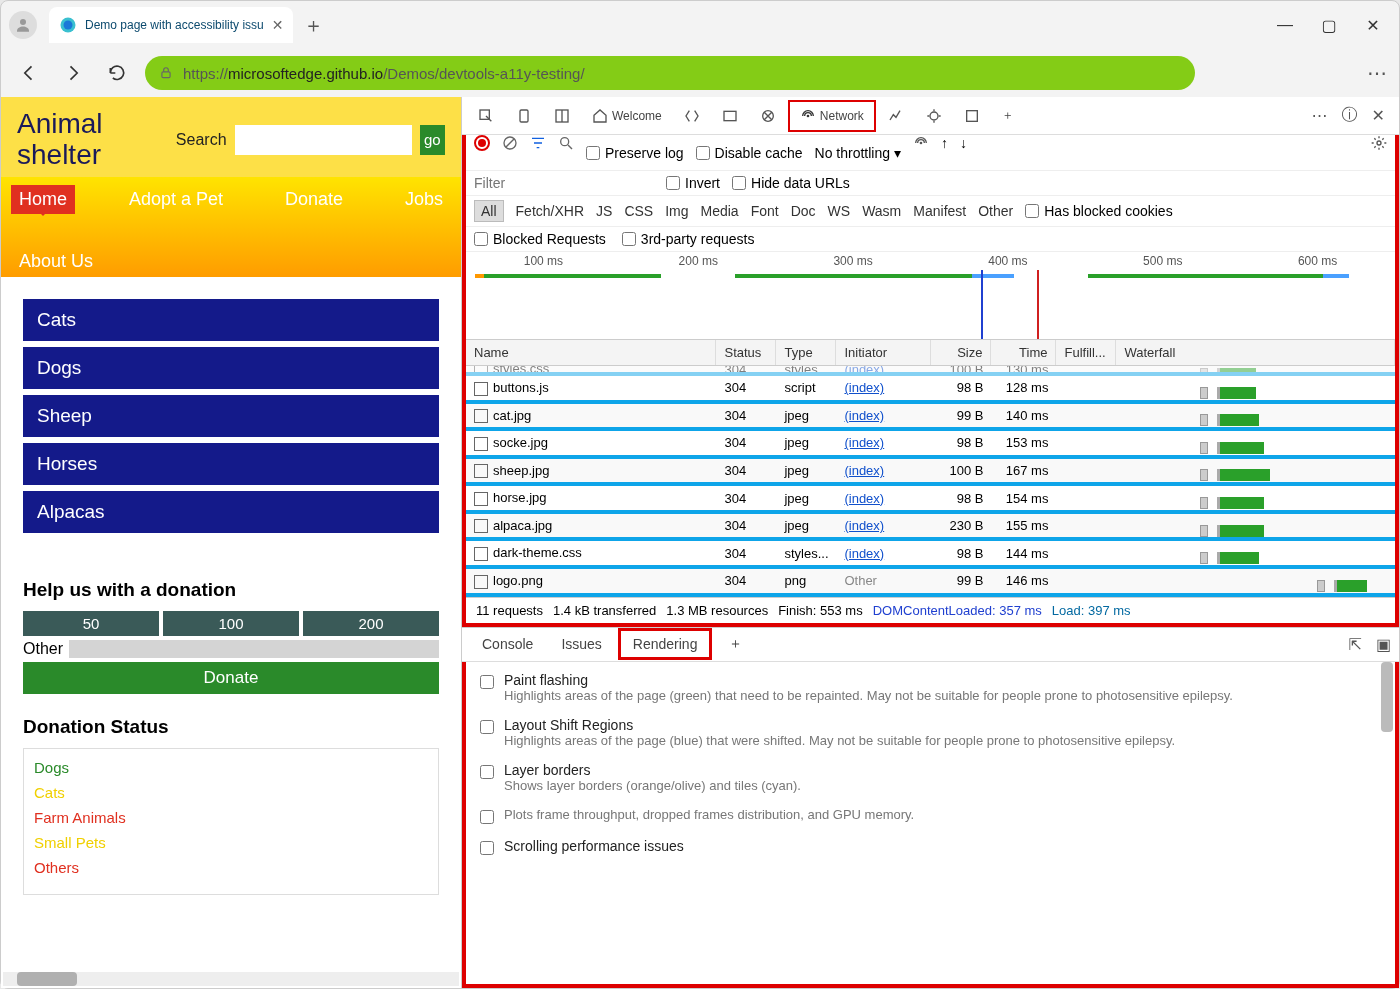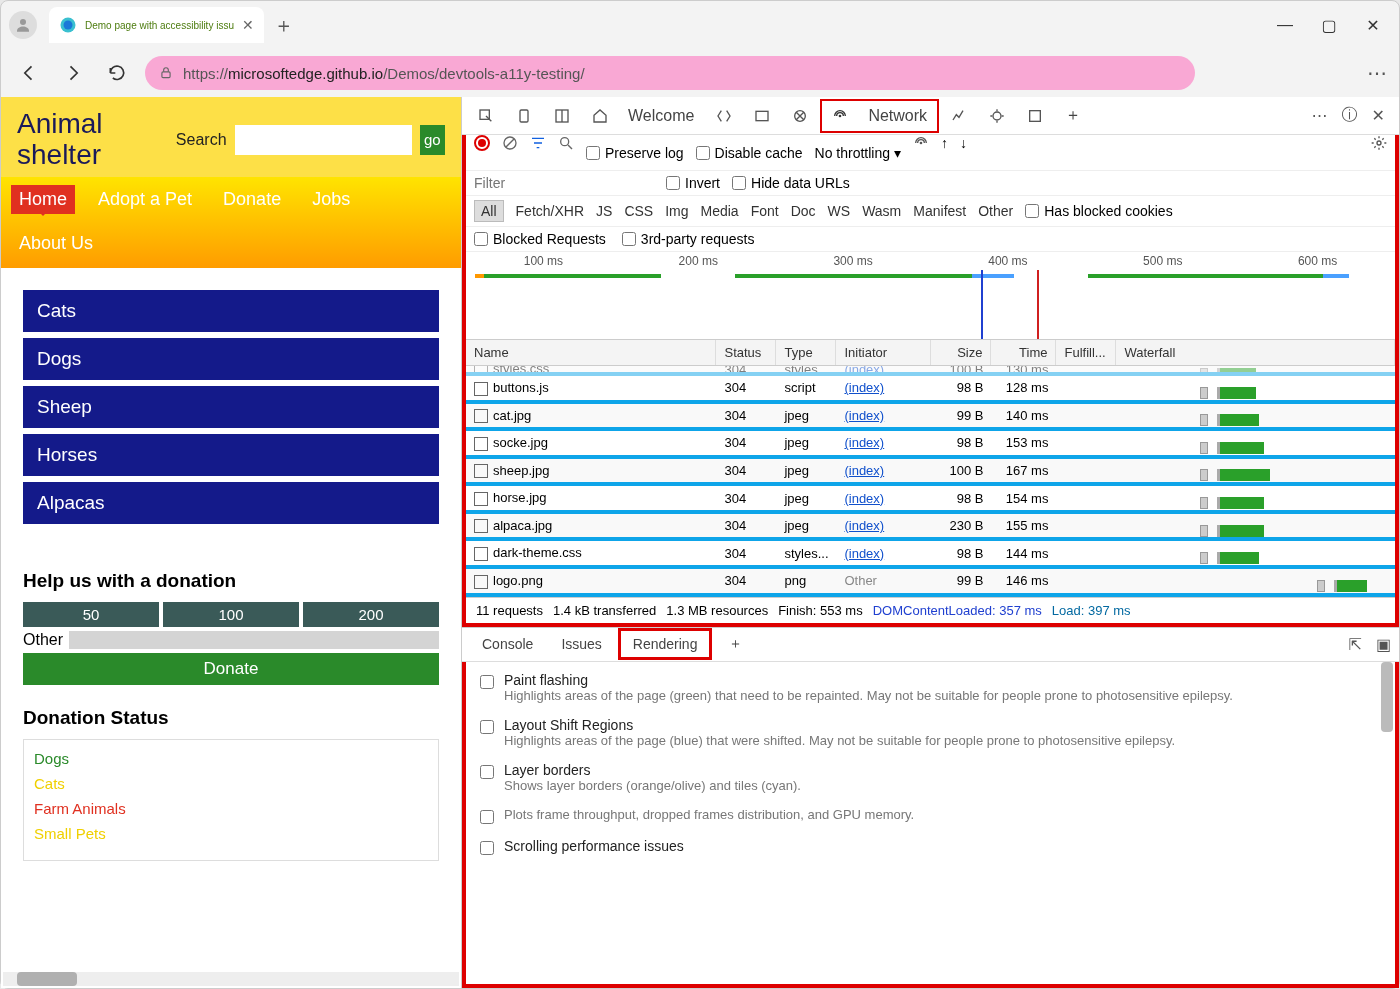--- a/index.html
+++ b/index.html
@@ -4,44 +4,44 @@
 <style>
 * { box-sizing: border-box; margin: 0; padding: 0; font-family: "Segoe UI", Arial, sans-serif; }
 body { width: 1400px; height: 989px; background: #e8e8e8; overflow: hidden; }
 .window { width: 1400px; height: 989px; background: #f3f3f3; border: 1px solid #ccc; border-radius: 8px; display: flex; flex-direction: column; }
 
 
 .titlebar { height: 48px; display: flex; align-items: center; padding: 0 8px; }
 .profile-icon { width: 28px; height: 28px; border-radius: 50%; background: #ddd; display: flex; align-items: center; justify-content: center; margin-right: 12px; }
 .tab { background: #fff; border-radius: 8px 8px 0 0; height: 36px; display: flex; align-items: center; padding: 0 10px; gap: 8px; max-width: 280px; }
 .tab-favicon { width: 18px; height: 18px; }
-.tab-title { font-size: 10px; color: #4d7c0f; white-space: nowrap; overflow: hidden; flex: 1; }
+.tab-title { font-size: 12px; color: #0c4a6e; white-space: nowrap; overflow: hidden; flex: 1; }
 .tab-close { font-size: 14px; color: #666; cursor: pointer; }
 .new-tab { margin-left: 10px; font-size: 20px; color: #555; cursor: pointer; }
 .win-controls { margin-left: auto; display: flex; gap: 24px; padding-right: 8px; }
 .win-btn { width: 20px; height: 20px; display: flex; align-items: center; justify-content: center; cursor: pointer; color: #333; }
 
 
 .addressbar { height: 48px; display: flex; align-items: center; padding: 0 12px; gap: 12px; background: #f3f3f3; }
 .nav-btn { width: 32px; height: 32px; display: flex; align-items: center; justify-content: center; cursor: pointer; color: #333; }
-.url-box { flex: 1; max-width: 1050px; height: 34px; background: #f9a8d4; border-radius: 17px; display: flex; align-items: center; padding: 0 14px; gap: 10px; font-size: 15px; color: #555; }
+.url-box { flex: 1; max-width: 1050px; height: 34px; background: #84cc16; border-radius: 17px; display: flex; align-items: center; padding: 0 14px; gap: 10px; font-size: 15px; color: #555; }
 .url-host { color: #222; }
 .menu-dots { margin-left: auto; font-size: 20px; color: #555; cursor: pointer; }
 
 
 .content { flex: 1; display: flex; overflow: hidden; }
 
 
 .page { width: 460px; background: #fff; overflow: auto; position: relative; }
 .page-header { background: #fde047; padding: 12px 16px 6px; display: flex; align-items: center; gap: 8px; }
 .site-title { font-size: 28px; color: #1a1a5a; font-weight: 400; line-height: 1.1; }
 .search-label { font-size: 16px; color: #222; margin-left: 18px; }
 .search-input { flex: 1; height: 30px; background: #fff; border: none; }
 .go-btn { background: #2a8a2a; color: #fff; width: 34px; height: 30px; font-size: 15px; display: flex; align-items: center; justify-content: center; cursor: pointer; }
-.nav { background: linear-gradient(#ffe400, #ff9c00); padding: 8px 10px 10px; display: flex; flex-wrap: wrap; gap: 15px; }
+.nav { background: linear-gradient(#ffe400, #ff9c00); padding: 8px 10px 1px; display: flex; flex-wrap: wrap; gap: 33px; justify-content: space-between; }
 .nav-item { color: #fff; font-size: 18px; cursor: pointer; padding: 4px 8px; }
 .nav-item.active { background: #e03020; position: relative; }
 .nav-item.active::after { content:''; position:absolute; left:50%; bottom:-8px; transform:translateX(-50%); border:6px solid transparent; border-top-color:#e03020; }
 .nav-item.second-row { width: 100%; }
 .sidebar-list { padding: 22px; }
 .cat-item { background: #141a8a; color: #fff; font-size: 19px; padding: 10px 14px; margin-bottom: 6px; cursor: pointer; }
 .donation-head { font-size: 19px; font-weight: 600; margin: 18px 22px 10px; }
 .don-row { display: flex; gap: 4px; margin: 0 22px; }
 .don-btn { flex: 1; background: #3a5a58; color: #fff; text-align: center; padding: 4px; font-size: 15px; cursor: pointer; }
 .other-row { display: flex; margin: 4px 22px 0; align-items: center; gap: 6px; }
@@ -52,21 +52,21 @@
 .status-item { font-size: 15px; margin-bottom: 8px; }
 .st-green { color: #2a8a2a; }
 .st-yellow { color: #f0d000; }
 .st-red { color: #e03020; }
 .hscroll { position: absolute; bottom: 2px; left: 2px; right: 2px; height: 14px; background: #eee; }
 .hscroll-thumb { width: 60px; height: 100%; background: #b0b0b0; border-radius: 4px; margin-left: 14px; }
 
 
 .devtools { flex: 1; background: #fff; display: flex; flex-direction: column; border-left: 1px solid #ccc; }
 .dt-tabs { height: 38px; display: flex; align-items: center; border-bottom: 1px solid #ddd; padding: 0 6px; gap: 2px; }
-.dt-tab { padding: 6px 10px; display: flex; align-items: center; gap: 20px; cursor: pointer; font-size: 16px; color: #444; }
+.dt-tab { padding: 6px 10px; display: flex; align-items: center; gap: 4px; cursor: pointer; font-size: 12px; color: #444; }
 .dt-tab svg { width: 16px; height: 16px; }
 .dt-tab.active { border: 2px solid #d00; }
 .dt-right { margin-left: auto; display: flex; gap: 14px; align-items: center; padding-right: 8px; }
 .dt-right span { cursor: pointer; color: #555; }
 
 .network-panel { flex: 0 0 auto; border: 4px solid #d00; border-top: none; display: flex; flex-direction: column; }
 .net-toolbar { height: 36px; display: flex; gap: 12px; padding: 0 8px; border-bottom: 1px solid #eee; font-size: 14px; }
 .rec-btn { width: 16px; height: 16px; border: 2px solid #d00; border-radius: 50%; position: relative; }
 .rec-btn::after { content:''; position:absolute; inset:2px; background:#d00; border-radius:50%; }
 .clear-btn, .filter-ico, .search-ico { color: #666; cursor: pointer; }
@@ -207,20 +207,21 @@
         <span>Other</span>
         <div class="other-bar"></div>
       </div>
       <div class="donate-btn">Donate</div>
       <div class="status-head">Donation Status</div>
       <div class="status-box" id="statusbox">
           <div class="status-item st-green">Dogs</div>
           <div class="status-item st-yellow">Cats</div>
           <div class="status-item st-red">Farm Animals</div>
           <div class="status-item st-yellow">Small Pets</div>
+          <div class="status-item st-red">Others</div>
         </div>
       <div class="hscroll">
           <div class="hscroll-thumb"></div>
         </div>
     </div>
 
     <div class="devtools">
       <div class="dt-tabs">
         <span class="dt-tab">
             <svg viewBox="0 0 24 24" fill="none" stroke="#555" stroke-width="2">

